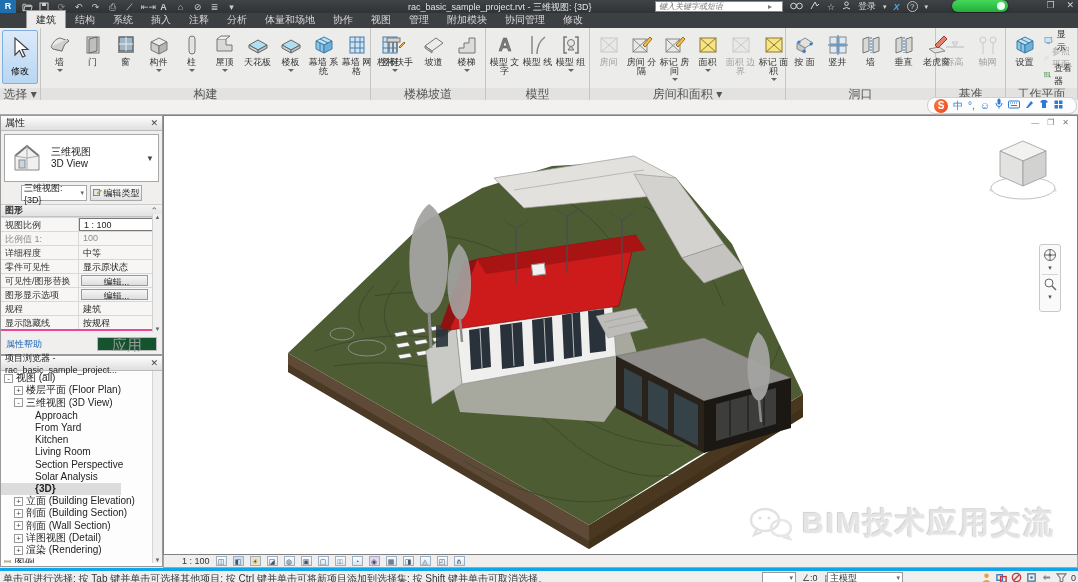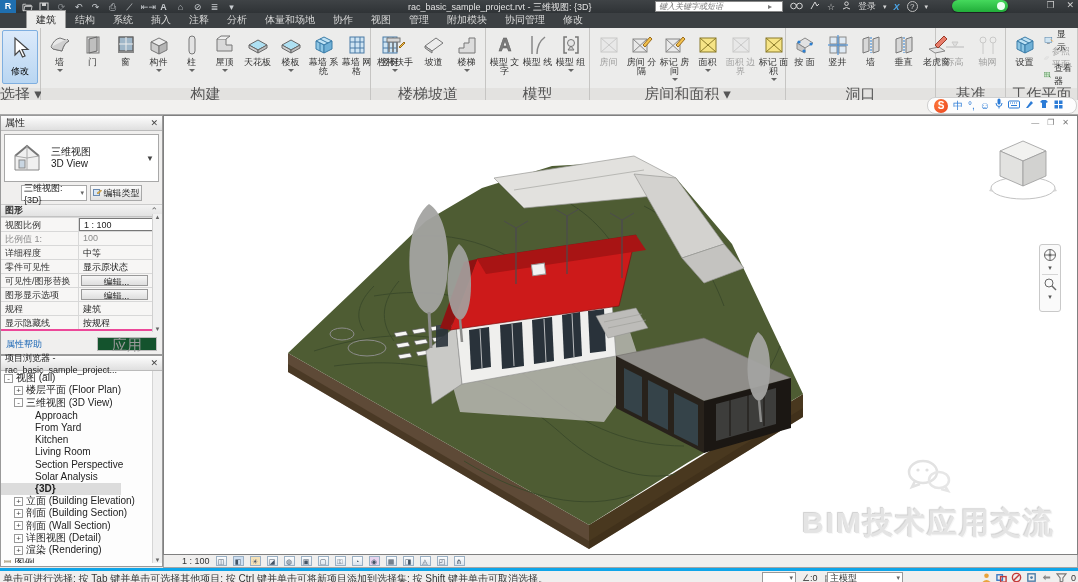--- a/index.html
+++ b/index.html
@@ -23,21 +23,21 @@
   .winbtns { position:absolute; right:4px; top:0; display:flex; gap:12px; color:#cfcfcf; font-size:9px; }
 
   
   #tabbar { position:absolute; left:0; top:13px; width:1078px; height:15px; background:#3c4043; display:flex; align-items:flex-end; padding-left:26px; }
   .rtab { padding:2px 9px 1px; font-size:10px; color:#d8d8d8; cursor:default; }
   .rtab.active { background:#ececeb; color:#222; border:1px solid #9a9a9a; border-bottom:0; }
 
   
   #ribbon { position:absolute; left:0; top:28px; width:1078px; height:72px; background:#ececeb; border-bottom:1px solid #b9b9b9; display:flex; }
   .rpanel { position:relative; height:72px; border-right:1px solid #c6c5c3; padding:2px 2px 12px; display:flex; align-items:flex-start; }
-  .rpanel .plabel { position:absolute; left:0; right:0; bottom:0; height:12px; font-size:15px; color:#555; text-align:center; background:#e3e2e0; line-height:12px; white-space:nowrap; }
+  .rpanel .plabel { position:absolute; left:0; right:0; bottom:0; height:12px; font-size:12px; color:#555; text-align:center; background:#e3e2e0; line-height:12px; white-space:nowrap; }
   .rbtn { width:33px; min-width:33px; display:flex; flex-direction:column; align-items:center; padding-top:2px; cursor:default; border:1px solid transparent; border-radius:2px; }
   .rbtn.wide { width:44px; min-width:44px; }
   .rbtn .ricon { width:26px; height:24px; }
   .rbtn .rlabel { font-size:9px; line-height:9px; color:#333; text-align:center; margin-top:1px; }
   .rbtn.dis { opacity:.42; filter:grayscale(.8); }
   .dar { width:0; height:0; border:3px solid transparent; border-top:3px solid #666; margin-top:2px; }
   .modify-btn { width:36px; height:54px; background:linear-gradient(#dceafa,#b9d6f2); border:1px solid #7fafe0; border-radius:2px; display:flex; flex-direction:column; align-items:center; padding-top:4px; }
   .modify-btn .rlabel { font-size:9px; margin-top:4px; }
   .stackcol { display:flex; flex-direction:column; gap:1px; padding-top:3px; }
   .sbtn { display:flex; align-items:center; gap:2px; height:16px; padding:0 2px; font-size:9px; color:#333; }
@@ -85,21 +85,21 @@
   .trow.sel { font-weight:bold; background:#dcdcdc; width:120px; }
   #tree .vscroll2 { position:absolute; right:0; top:0; bottom:0; width:10px; background:#f0f0f0; border-left:1px solid #d5d5d5; font-size:6px; color:#666; display:flex; flex-direction:column; justify-content:flex-end; align-items:center; }
 
   
   #canvas { position:absolute; left:163px; top:115px; width:915px; height:440px; background:#ffffff; border:1px solid #808080; overflow:hidden; }
   #scene { position:absolute; left:0; top:0; }
   #canvas-winbtns { position:absolute; right:8px; top:2px; display:flex; gap:8px; color:#777; font-size:8px; }
   #viewcube { position:absolute; right:18px; top:10px; }
   #navbar { position:absolute; right:16px; top:128px; width:22px; height:68px; background:#fafafa; border:1px solid #c9c9c9; border-radius:3px; display:flex; flex-direction:column; align-items:center; gap:2px; padding-top:3px; }
   #navbar .nv { font-size:7px; color:#555; }
-  #watermark { position:absolute; right:22px; bottom:10px; display:flex; align-items:center; gap:8px; color:#e4e4e4; font-size:30px; font-weight:bold; text-shadow:1px 1px 0 #f8f8f8,-1px -1px 1px #d0d0d0; letter-spacing:2px;flex-direction:column; }
+  #watermark { position:absolute; right:22px; bottom:10px; display:flex; align-items:center; gap:8px; color:#e4e4e4; font-size:30px; font-weight:bold; text-shadow:1px 1px 0 #f8f8f8,-1px -1px 1px #d0d0d0; letter-spacing:2px; }
 
   
   #vcb { position:absolute; left:163px; top:555px; width:915px; height:13px; background:#f0efee; border:1px solid #a5a5a5; border-top:0; display:flex; align-items:center; gap:6px; padding-left:18px; font-size:9px; color:#333; }
   #vcb .vi { width:11px; height:10px; border:1px solid #9ab0c4; background:linear-gradient(#fdfdfd,#dbe4ee); font-size:7px; line-height:9px; text-align:center; color:#456; }
 
   
   #statusbar { position:absolute; left:0; top:568px; width:1078px; height:14px; background:#f0efee; border-top:3px solid #0ea5e9; font-size:10px; color:#333; }
   #statusbar .hint { position:absolute; left:3px; top:1px; white-space:nowrap; }
   .sb-combo { position:absolute; height:12px; top:1px; background:#fff; border:1px solid #999; font-size:9px; color:#333; display:flex; align-items:center; justify-content:space-between; padding:0 2px; }
   .sb-ico { position:absolute; top:2px; font-size:9px; line-height:10px; }

